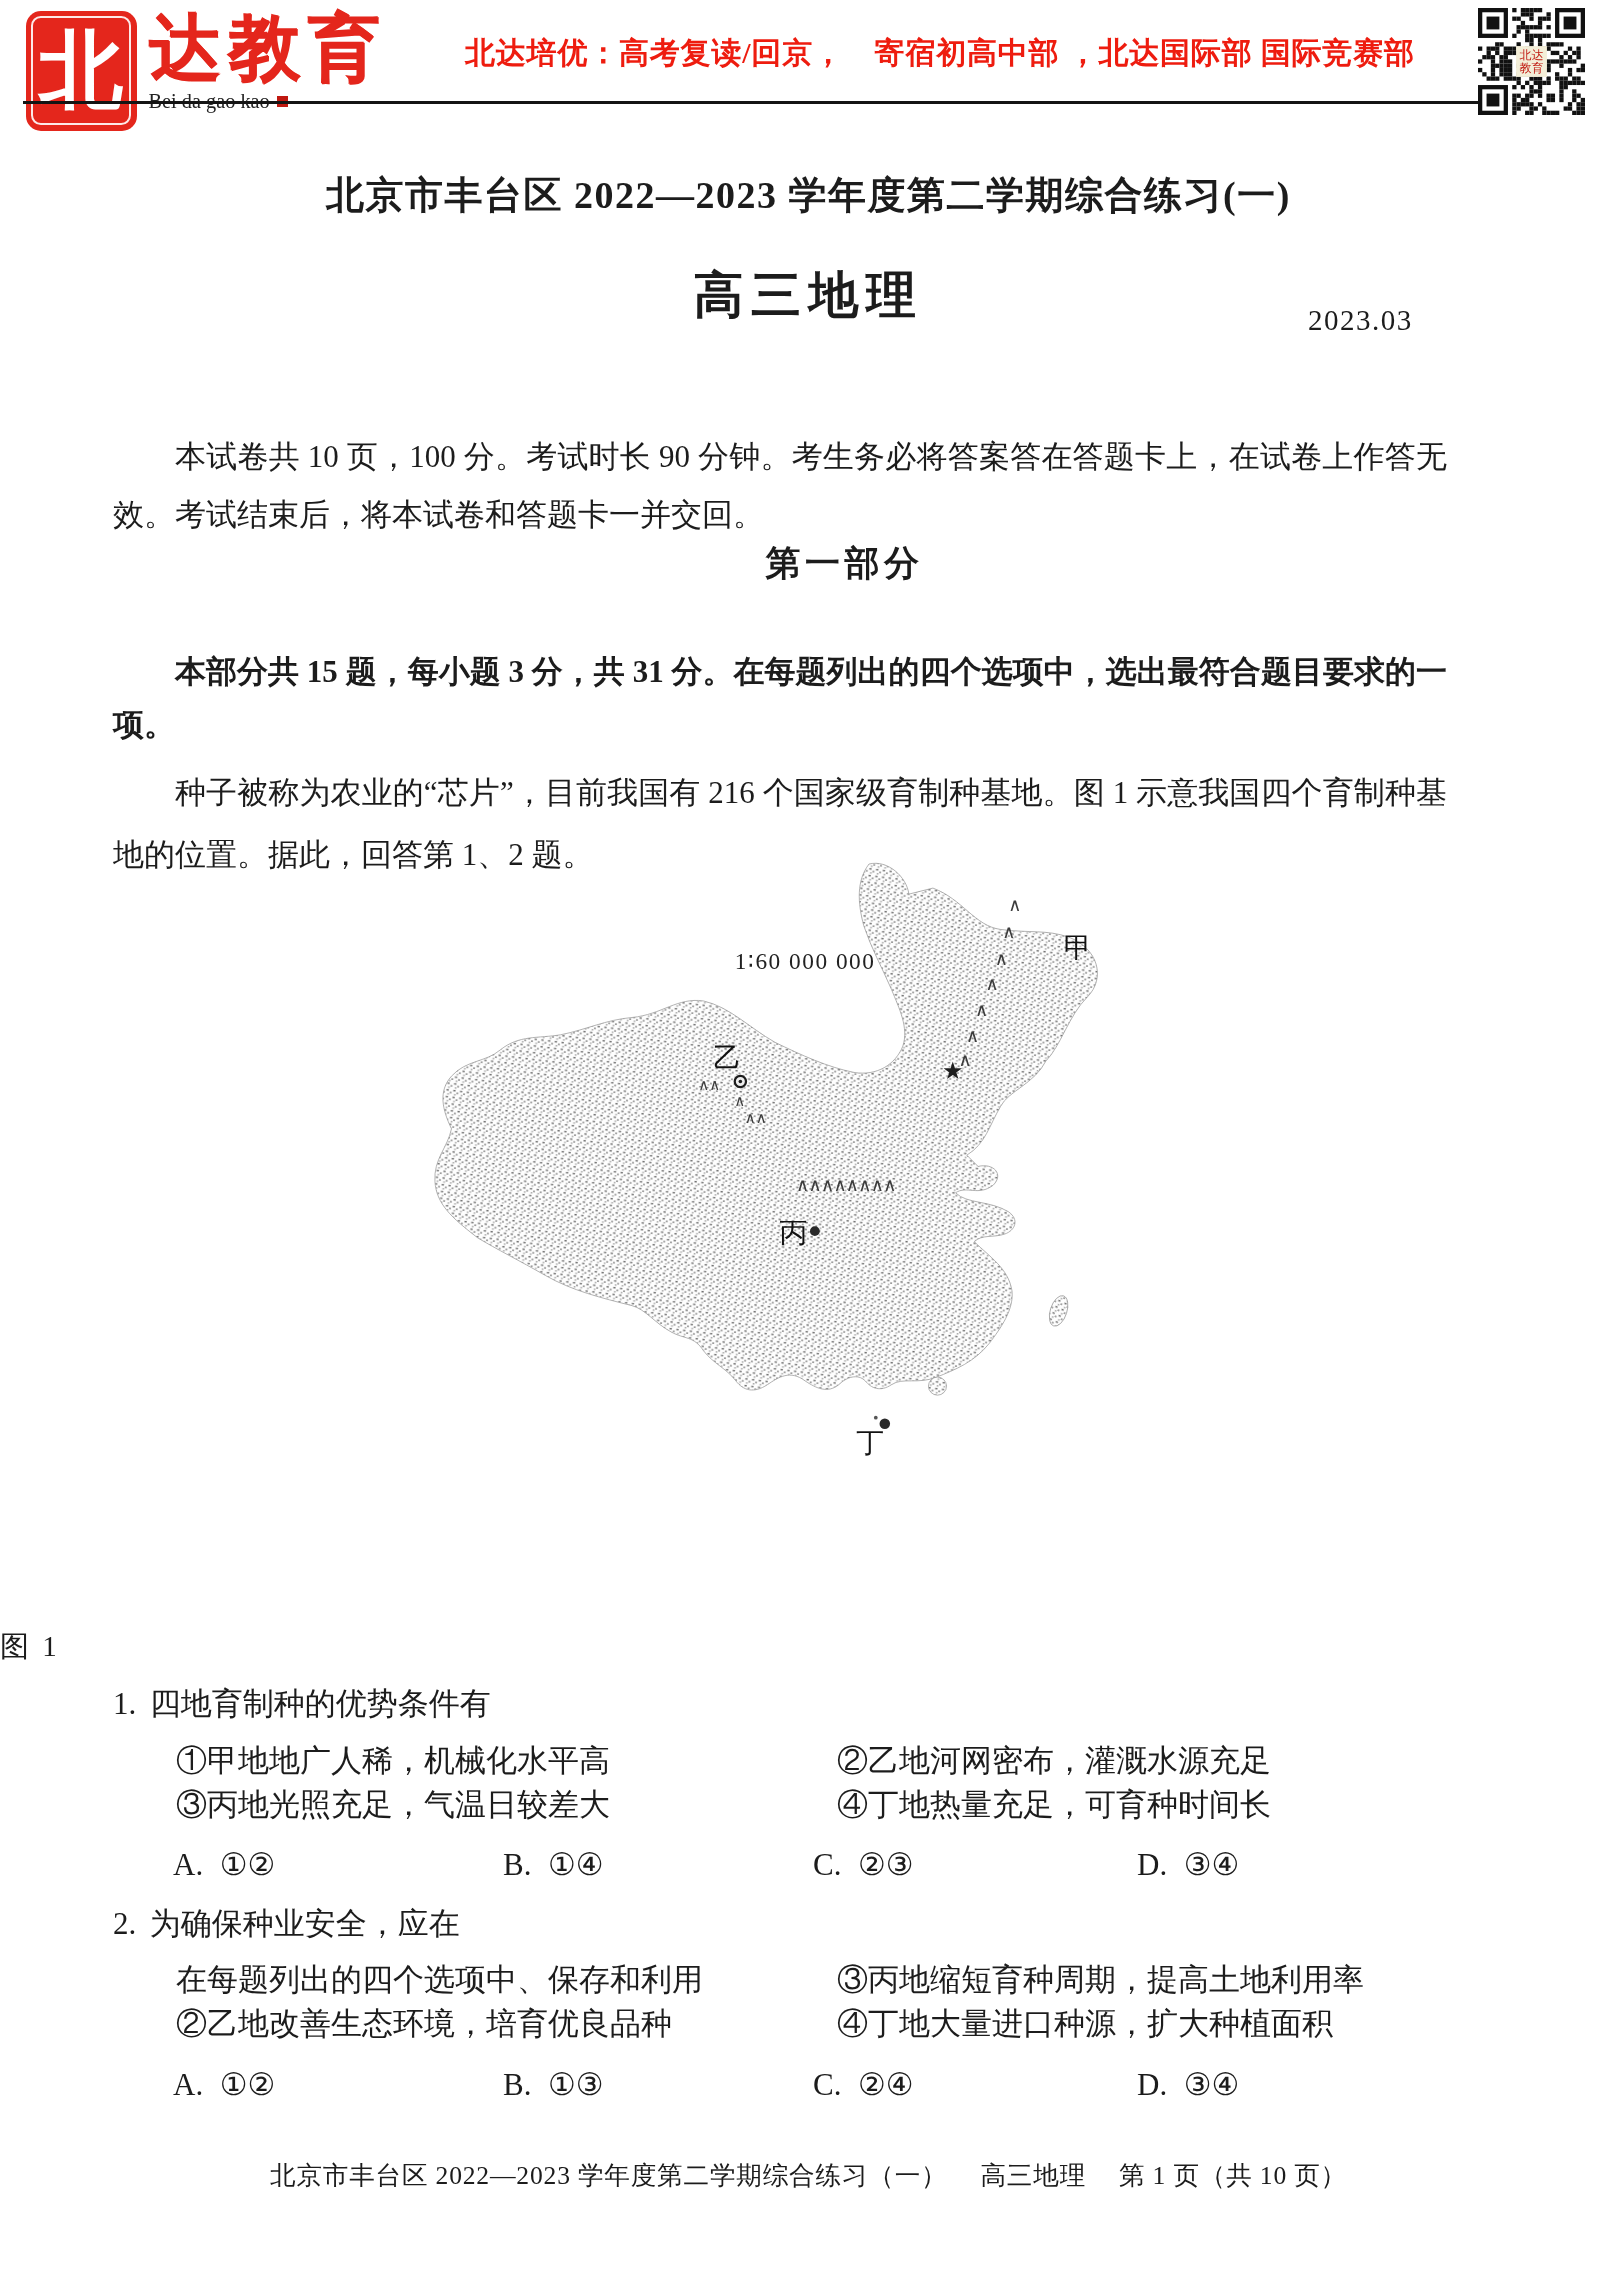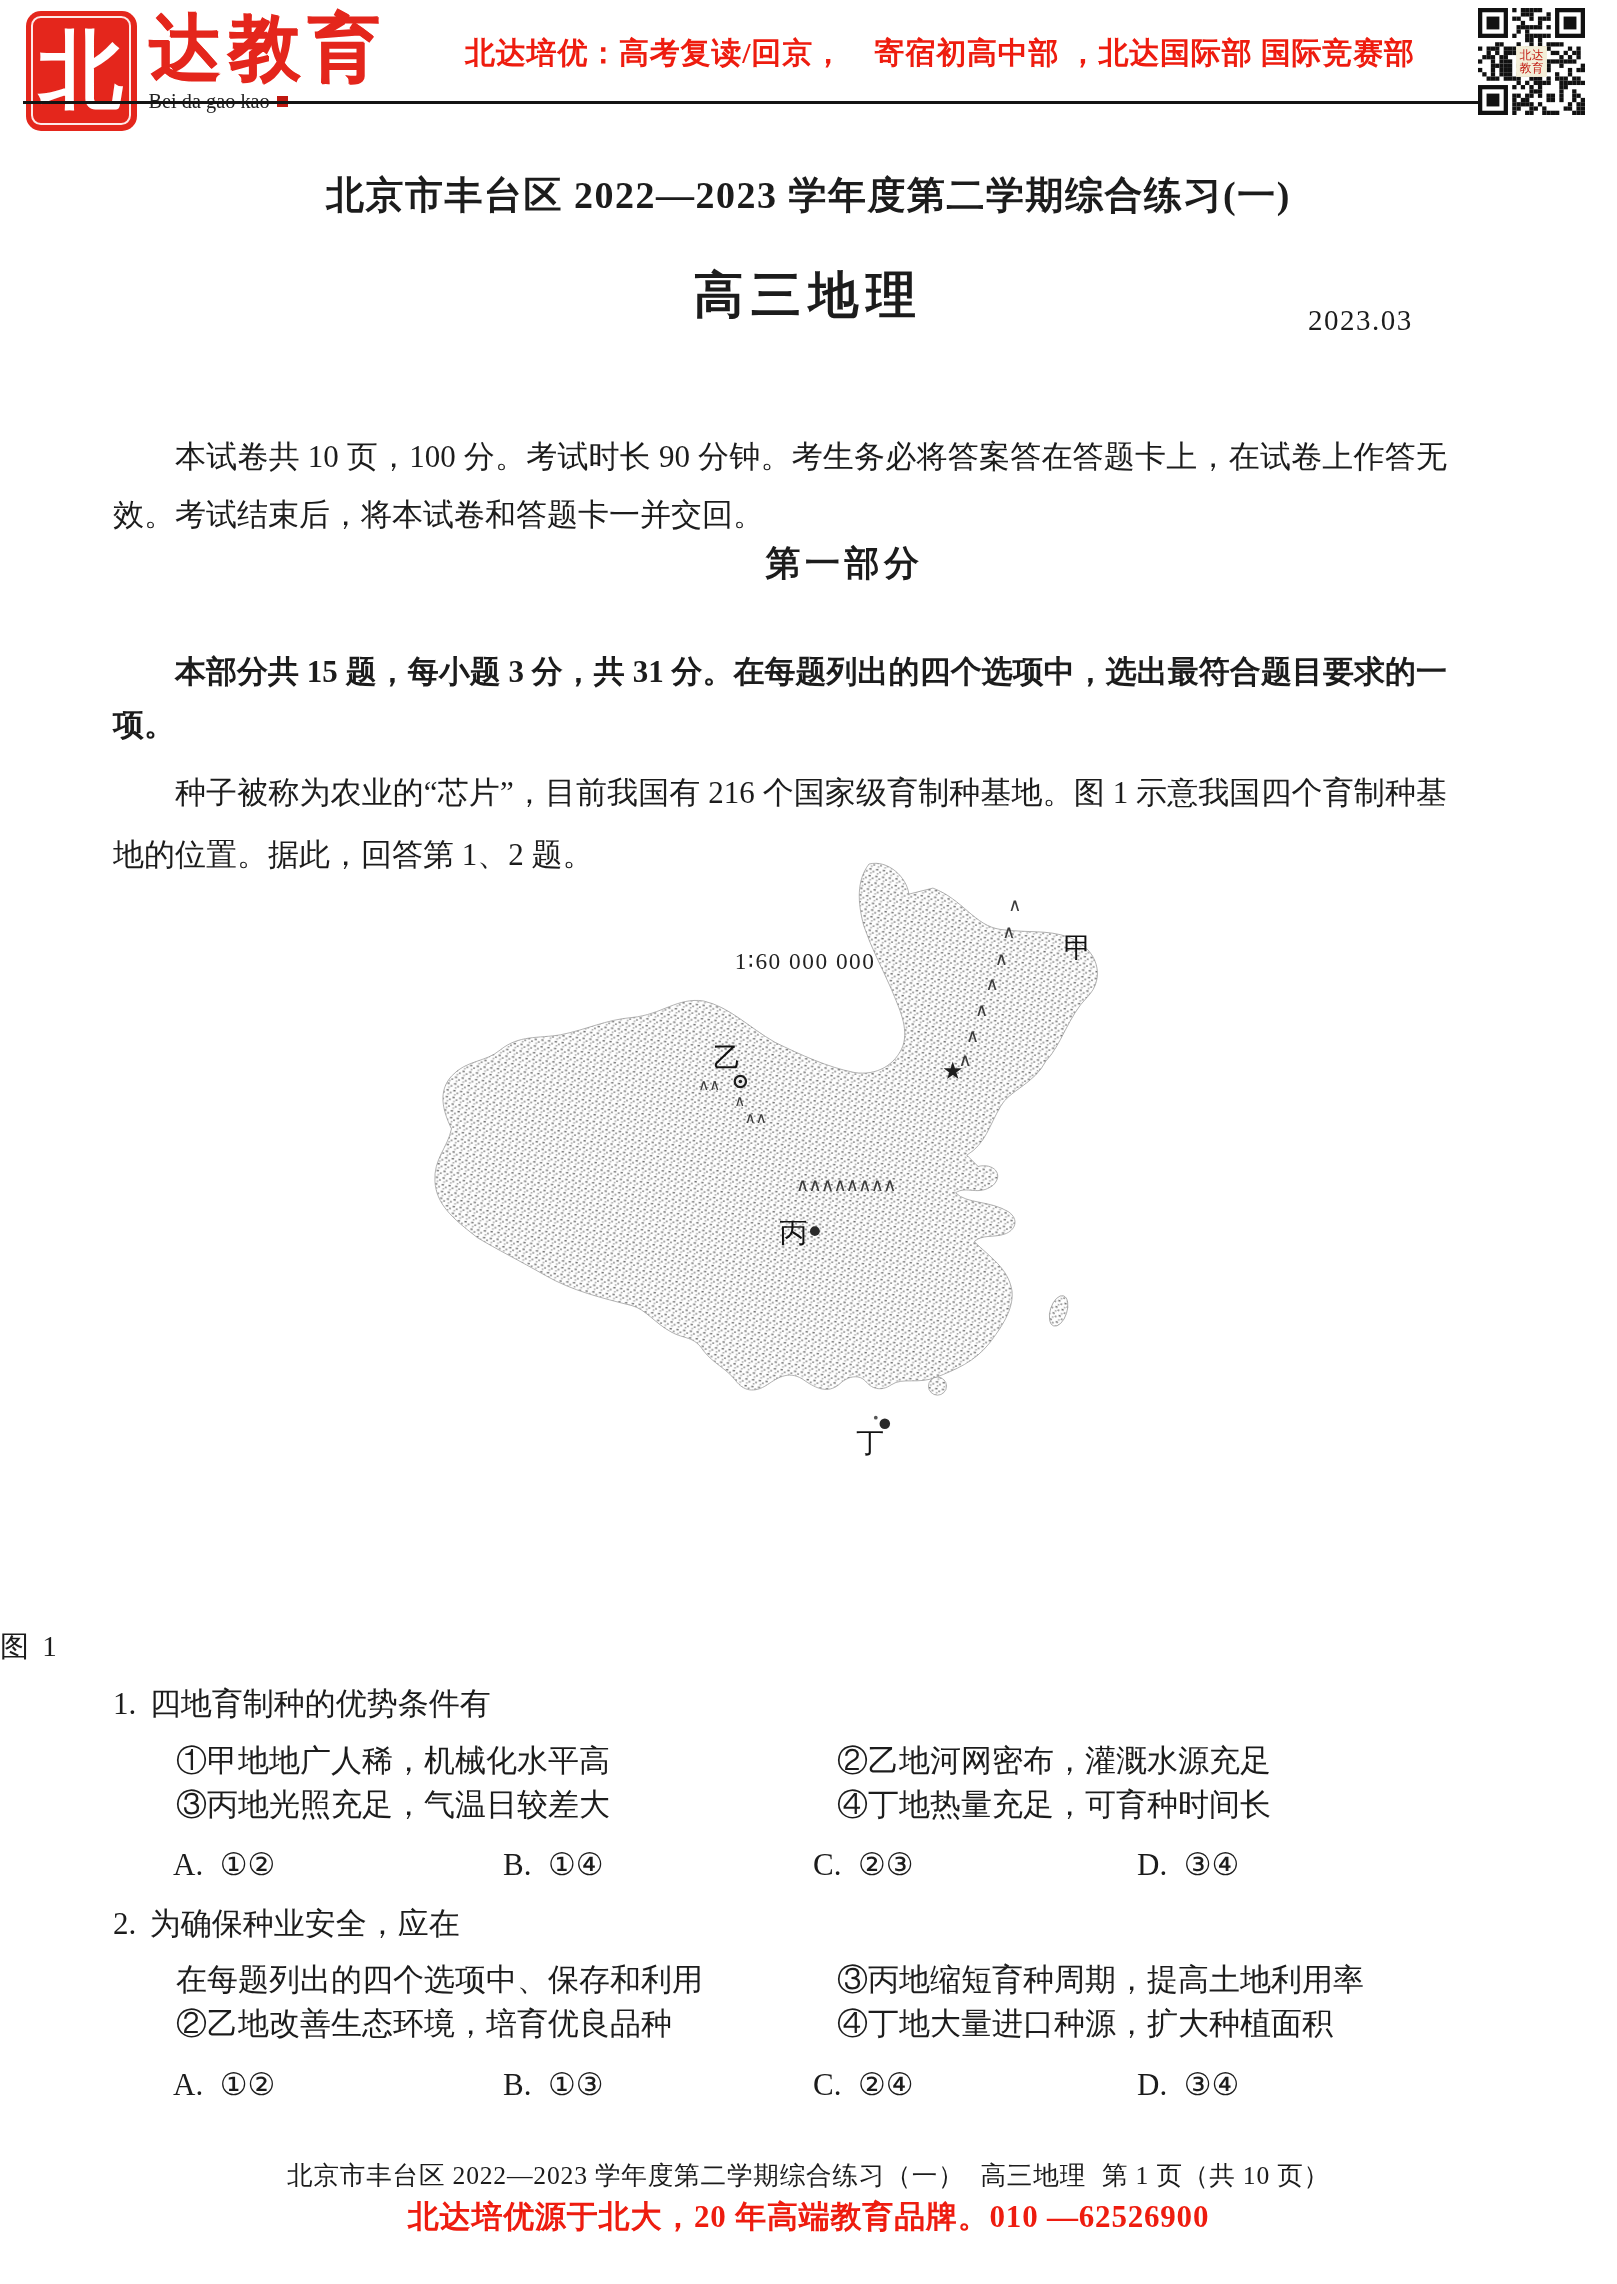--- a/index.html
+++ b/index.html
@@ -42,21 +42,21 @@
   
   .questions{position:absolute;top:1684px;left:113px;width:1355px;font-size:31px;}
   .q-line{line-height:40px;}
   .q-num{margin-right:13.5px;}
   .opt-grid{margin-top:16.6px;display:grid;grid-template-columns:661px auto;row-gap:4px;padding-left:63px;line-height:40px;}
   .choice-row{margin-top:20.3px;display:grid;grid-template-columns:330px 310px 324px auto;padding-left:60px;line-height:40px;}
   .choice .c-label{margin-right:16.6px;}
   .q + .q{margin-top:19px;}
 
   
-  .footer{position:absolute;top:2158px;left:0;width:100%;display:flex;justify-content:center;gap:16px;
+  .footer{position:absolute;top:2158px;left:0;width:100%;display:flex;justify-content:center;gap:33px;
           font-size:25.6px;letter-spacing:0.8px;}
   .footer-red{position:absolute;top:2196px;left:0;width:100%;text-align:center;color:#ee1c0f;
               font-size:31px;font-weight:700;letter-spacing:0.8px;}
 
   svg text{font-family:"Liberation Serif","DejaVu Serif",serif;}
 </style>
 </head>
 <body>
 
 <div class="page">
@@ -425,16 +425,15 @@
       </div>
     </div>
 
   </div>
 
   <div class="footer">
     <span>北京市丰台区 2022—2023 学年度第二学期综合练习（一）</span>
     <span>高三地理</span>
     <span>第 1 页（共 10 页）</span>
   </div>
-  <div class="footer-red">北达培优源于北大，20 年高端教育品牌。010 —62526900</div>
 
 </div>
 
 
 </body></html>

